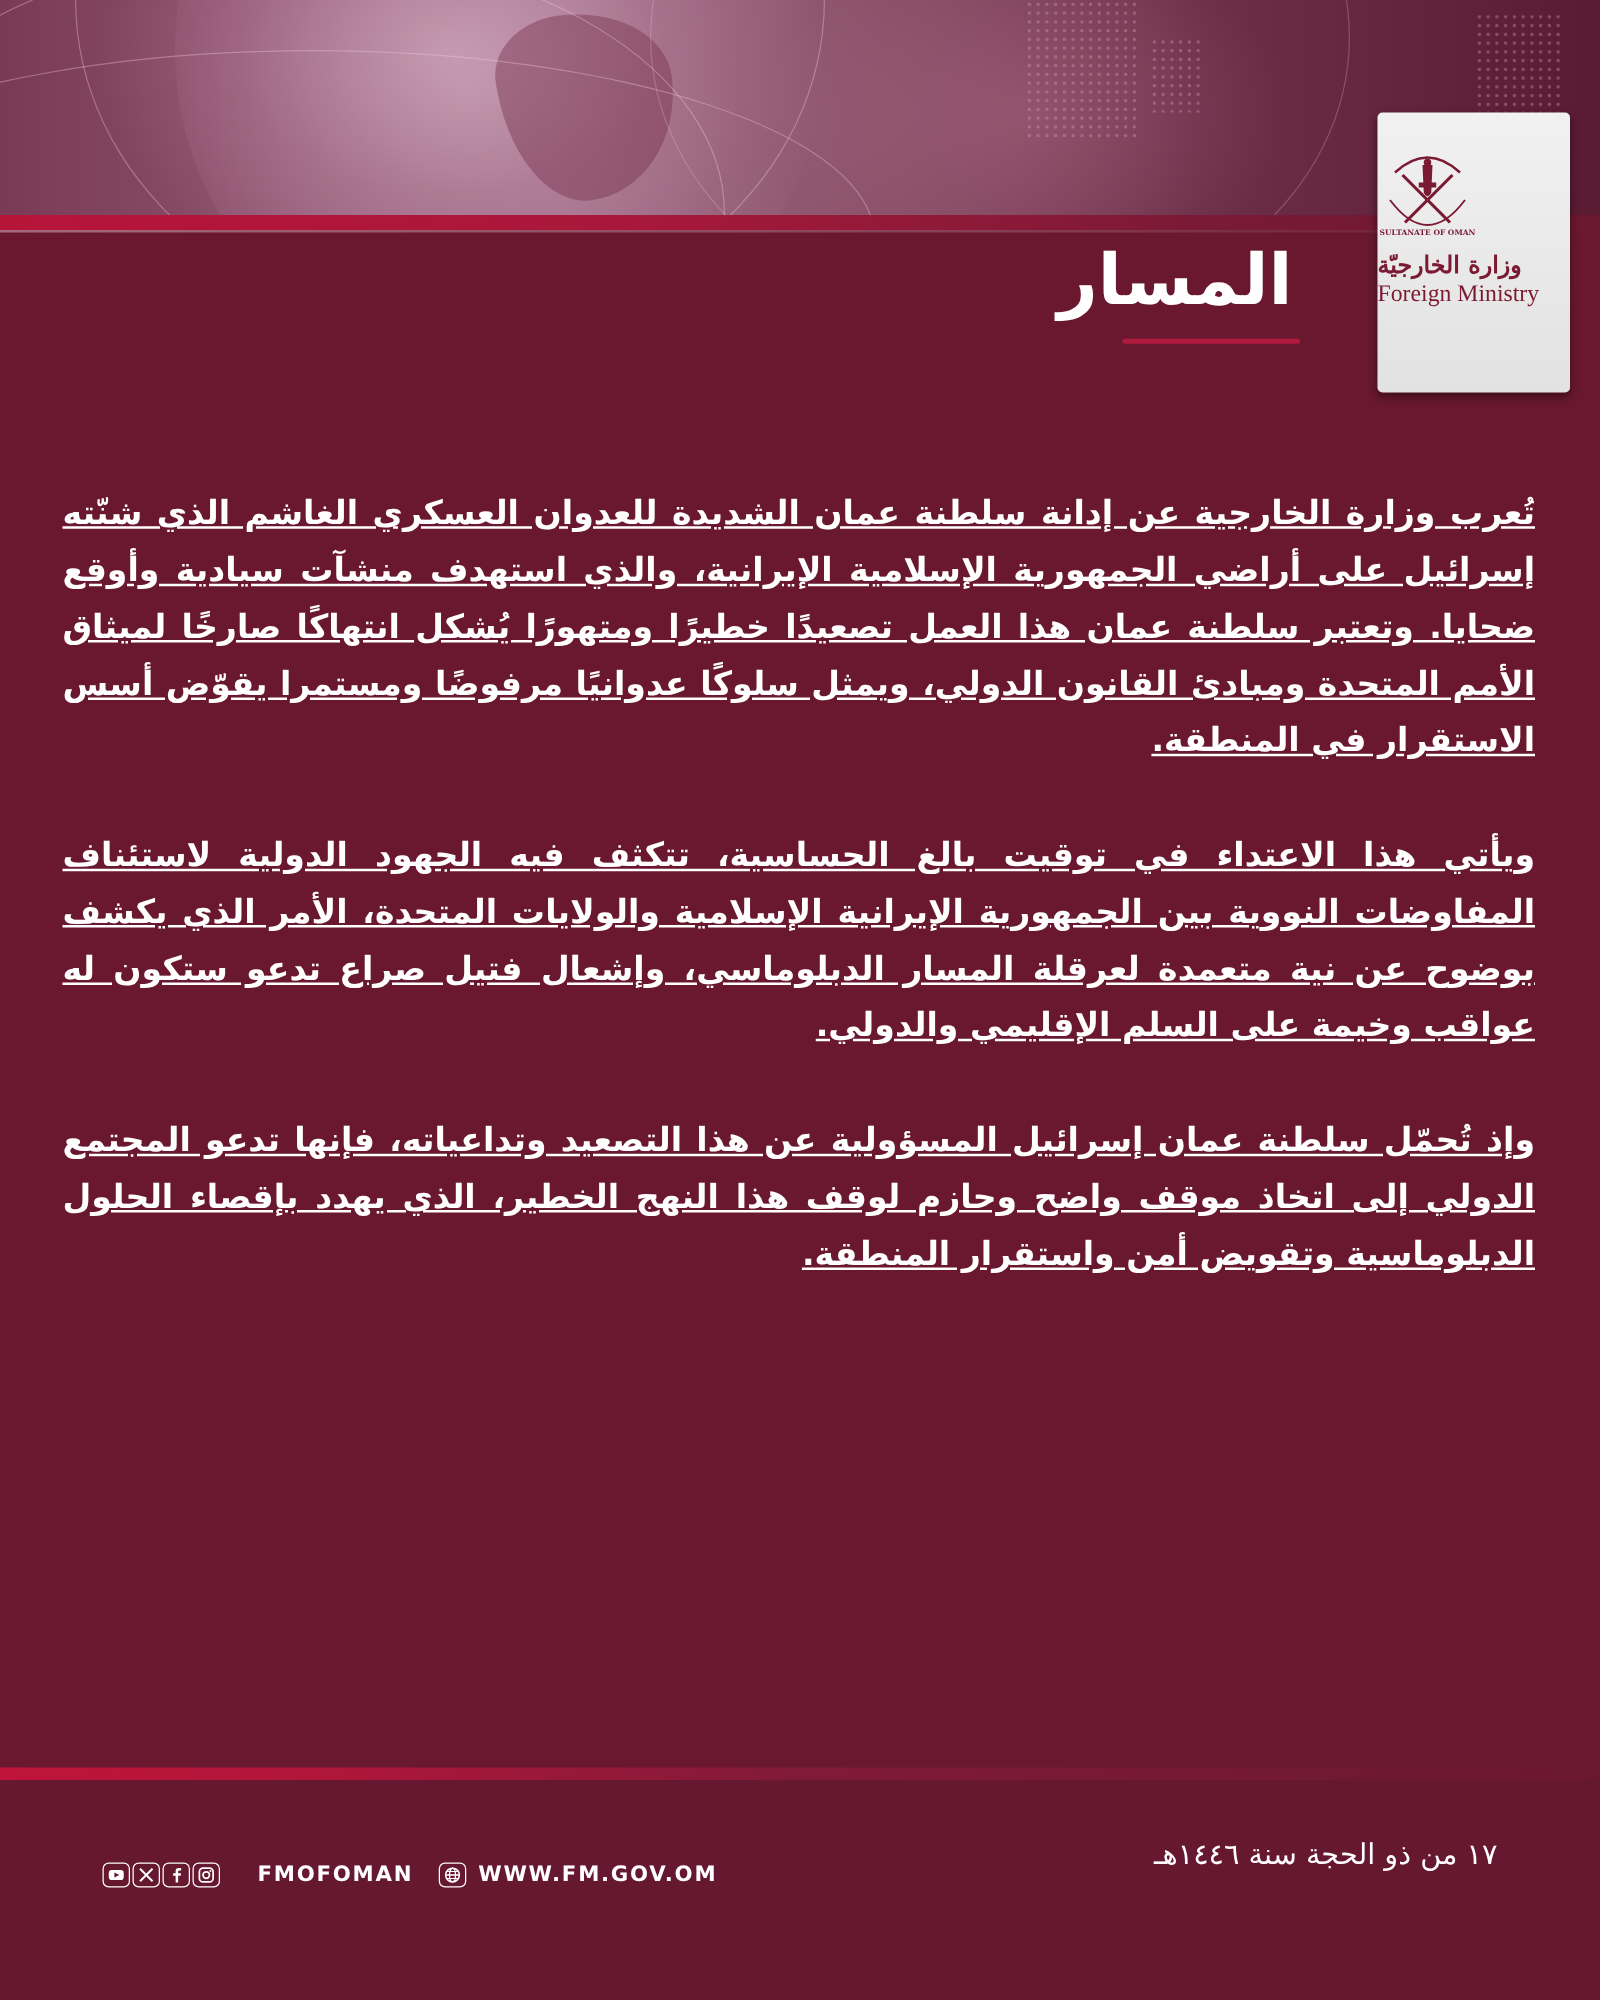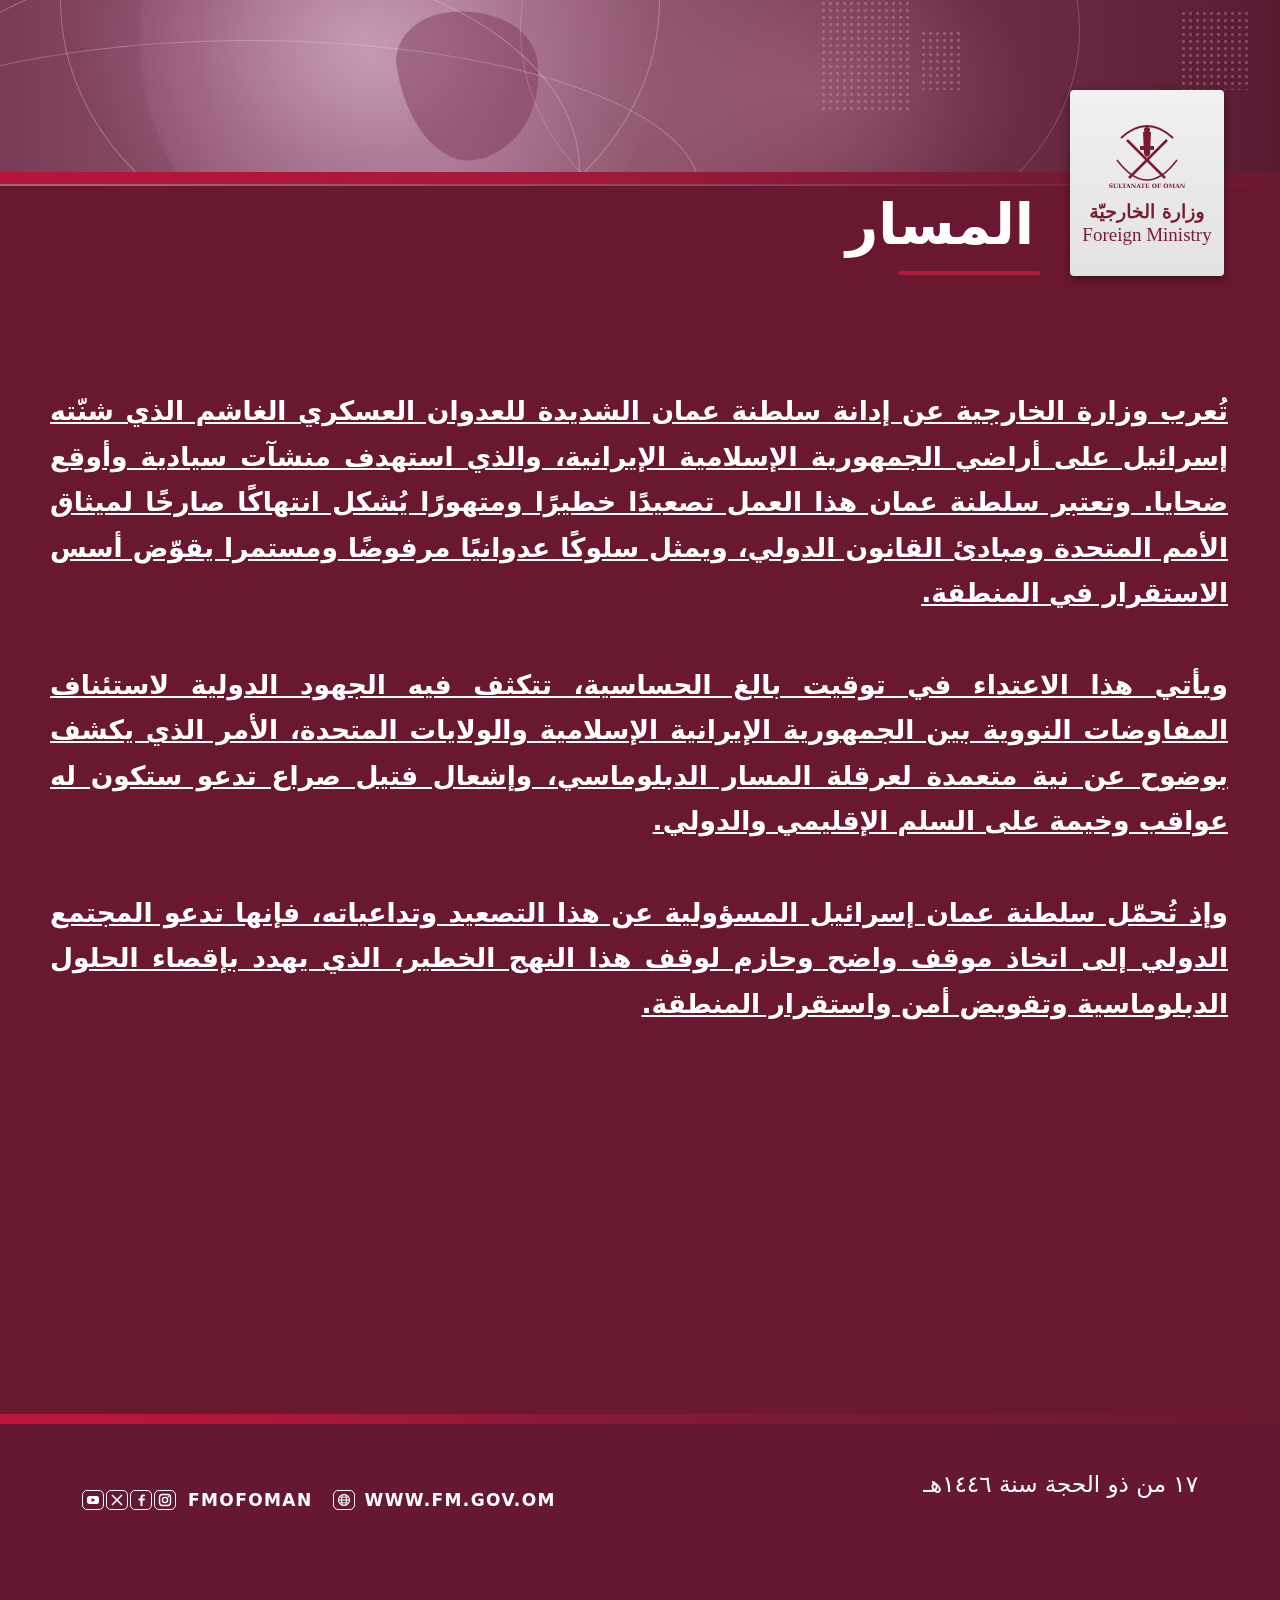--- a/index.html
+++ b/index.html
@@ -42,25 +42,25 @@
     .band-red {
       position: absolute; left: 0; top: 172px; width: 1280px; height: 12px;
       background: linear-gradient(90deg, #b8143a 0%, #a8183a 40%, #7a1a36 75%, #6a1830 100%);
     }
     .band-line {
       position: absolute; left: 0; top: 184px; width: 1280px; height: 2px;
       background: linear-gradient(90deg, rgba(200,160,175,0.6), rgba(200,160,175,0.3) 60%, rgba(200,160,175,0));
     }
     
     .logo-card {
-      position: absolute; left: 1070px; top: 90px; width: 154px; height: 186px;
+      position: absolute; left: 1102px; top: 90px; width: 154px; height: 224px;
       background: linear-gradient(180deg, #f1f1f1 0%, #e2e2e2 100%);
       border-radius: 4px;
       box-shadow: 0 3px 8px rgba(0,0,0,0.45);
-      display: flex; flex-direction: column; align-items: center;
+      display: flex; flex-direction: column; align-items: flex-start;
       color: #7a1a33;
     }
     .emblem { margin-top: 22px; width: 80px; height: 80px; }
     .logo-ar {
       margin-top: 8px; font-family: "DejaVu Serif", serif; font-size: 19px;
       font-weight: bold; color: #7a1a33; direction: rtl;
     }
     .logo-en {
       margin-top: 2px; font-family: "Liberation Serif", serif; font-size: 19px; color: #7a1a33;
     }
@@ -97,21 +97,21 @@
       display: flex; align-items: center; gap: 0;
       font-family: "DejaVu Sans", sans-serif; font-weight: bold;
       font-size: 17px; letter-spacing: 1.4px; color: #ffffff;
     }
     .icon-box {
       width: 22px; height: 20px; border: 1.6px solid #fff; border-radius: 5px;
       display: inline-flex; align-items: center; justify-content: center;
       margin-right: 2px;
     }
     .icon-box svg { width: 14px; height: 14px; }
-    .handle { margin-left: 10px; margin-right: 20px; }
+    .handle { margin-left: 28px; margin-right: 20px; }
     .globe-box { margin-right: 10px; }
     .footer-dates {
       position: absolute; right: 82px; top: 1466px;
       direction: rtl; text-align: right;
       font-family: "DejaVu Sans", sans-serif; font-size: 23px; line-height: 36px;
       color: #ffffff;
     }
   </style>
 </head>
 <body>

